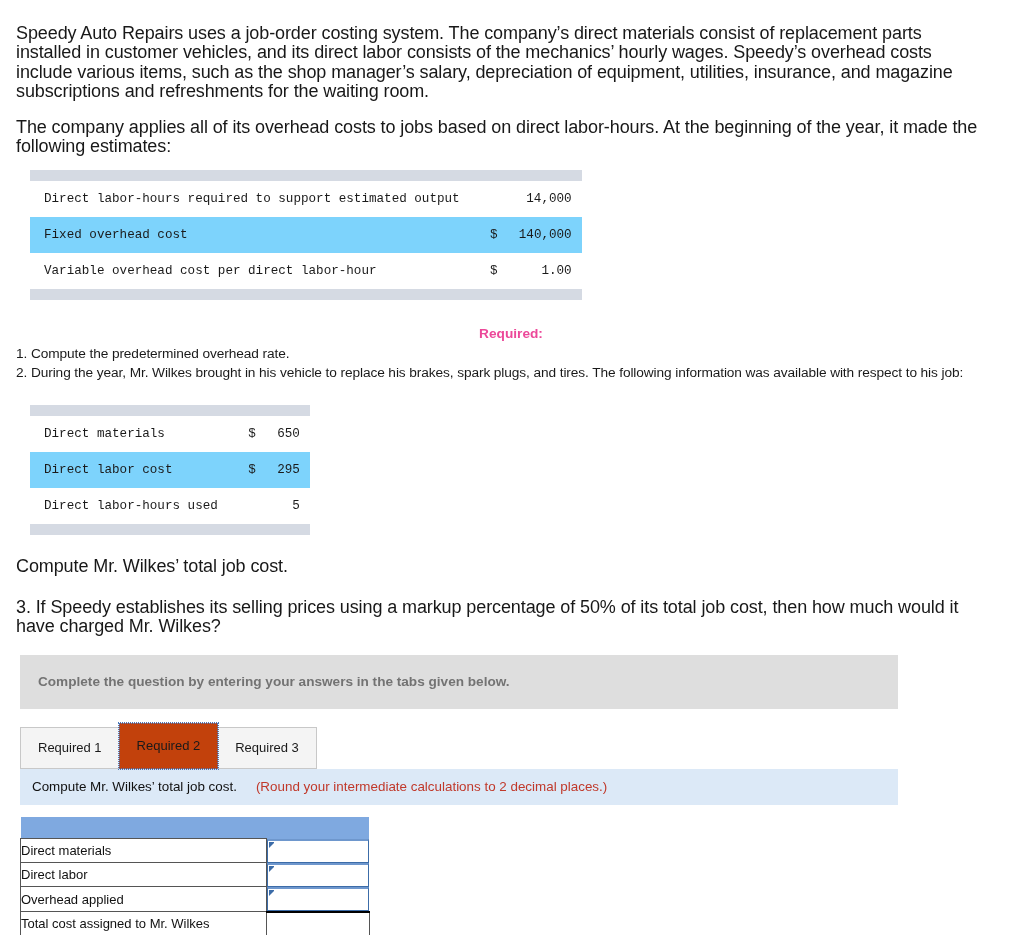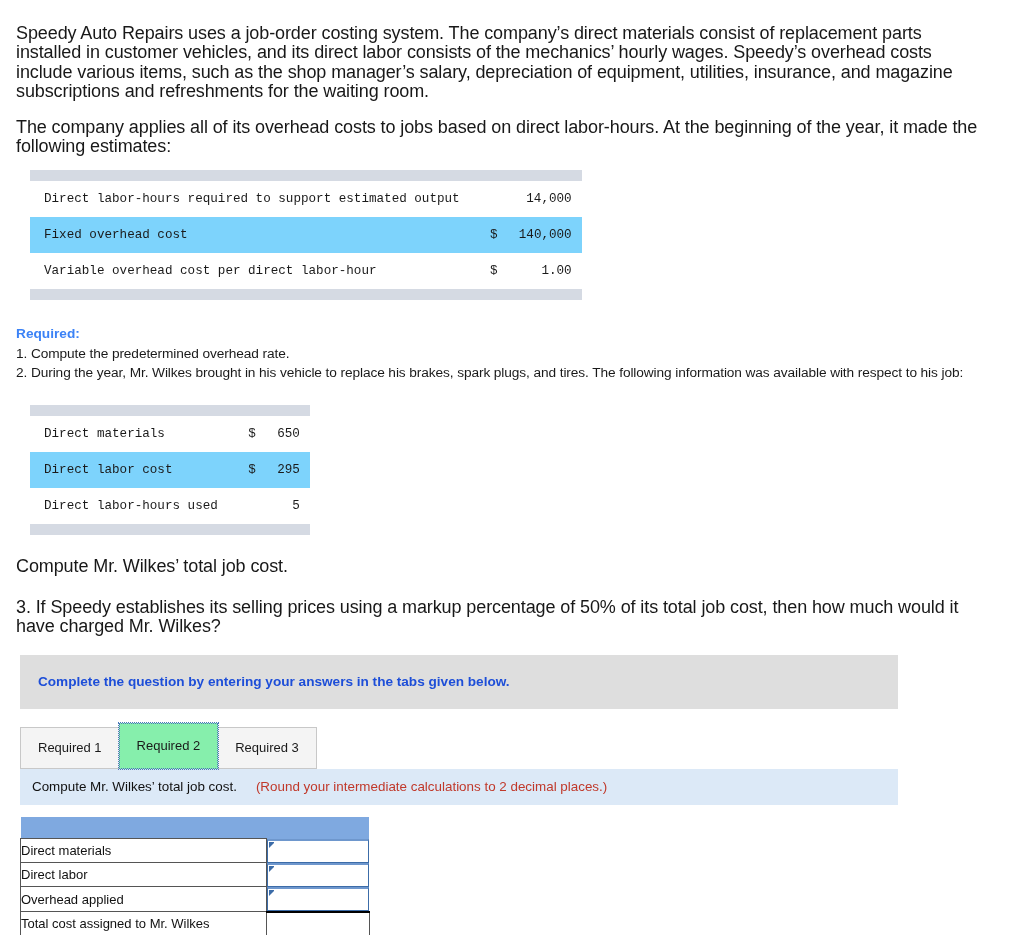--- a/index.html
+++ b/index.html
@@ -58,21 +58,22 @@
 
   .tbl-wrap-1 { margin-top: 2px; margin-bottom: 24px; }
   .tbl-wrap-2 { margin-top: 2px; margin-bottom: 22px; }
 
   
   .req-head {
     font-weight: bold;
     font-size: 13.7px;
     line-height: 19.4px;
     margin: 0;
-    color: #3b82f6;
+    color: #ec4899;
+    text-align: center;
   }
   .req-line {
     font-size: 13.7px;
     line-height: 19.4px;
     margin: 0;
     max-width: 968px;
     letter-spacing: -0.1px;
   }
 
   
@@ -81,21 +82,21 @@
     width: 878px;
   }
   .complete-bar {
     background: #dedede;
     height: 54px;
     display: flex;
     align-items: center;
     padding-left: 18px;
     font-weight: bold;
     font-size: 13.6px;
-    color: #1d4ed8;
+    color: #737373;
   }
 
   .tabstrip {
     display: flex;
     align-items: flex-end;
     height: 46px;
     margin-top: 14px;
     position: relative;
   }
   .tab {
@@ -105,21 +106,21 @@
     display: flex;
     align-items: center;
     justify-content: center;
     padding: 0 17px;
     font-size: 13px;
     color: #1a1a1a;
     margin-right: -1px;
     position: relative;
   }
   .tab.active {
-    background: #86efac;
+    background: #c2410c;
     height: 46px;
     border: 1px dotted #4a77b8;
     outline: 1px dotted #4a77b8;
     z-index: 3;
     font-size: 13px;
   }
 
   .instruction-bar {
     background: #dce9f7;
     min-height: 36px;

